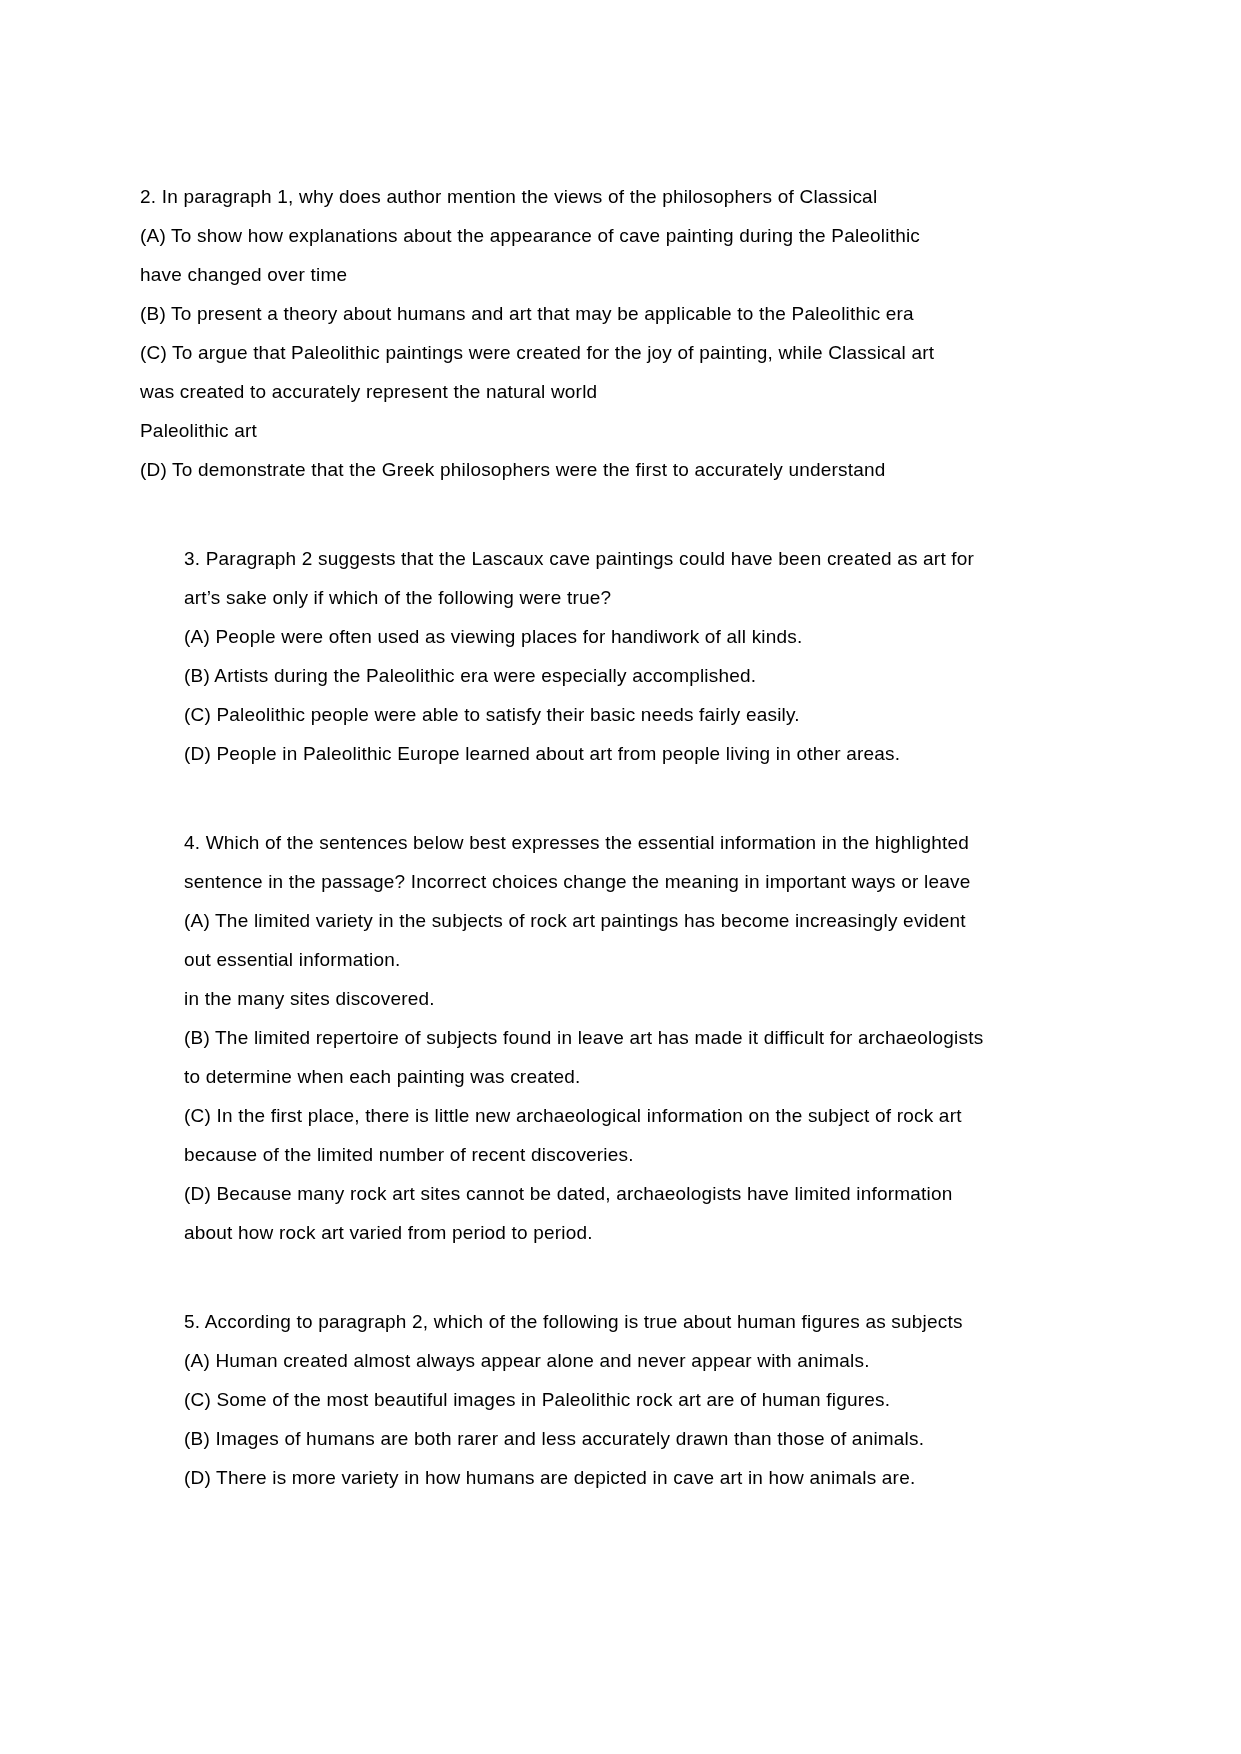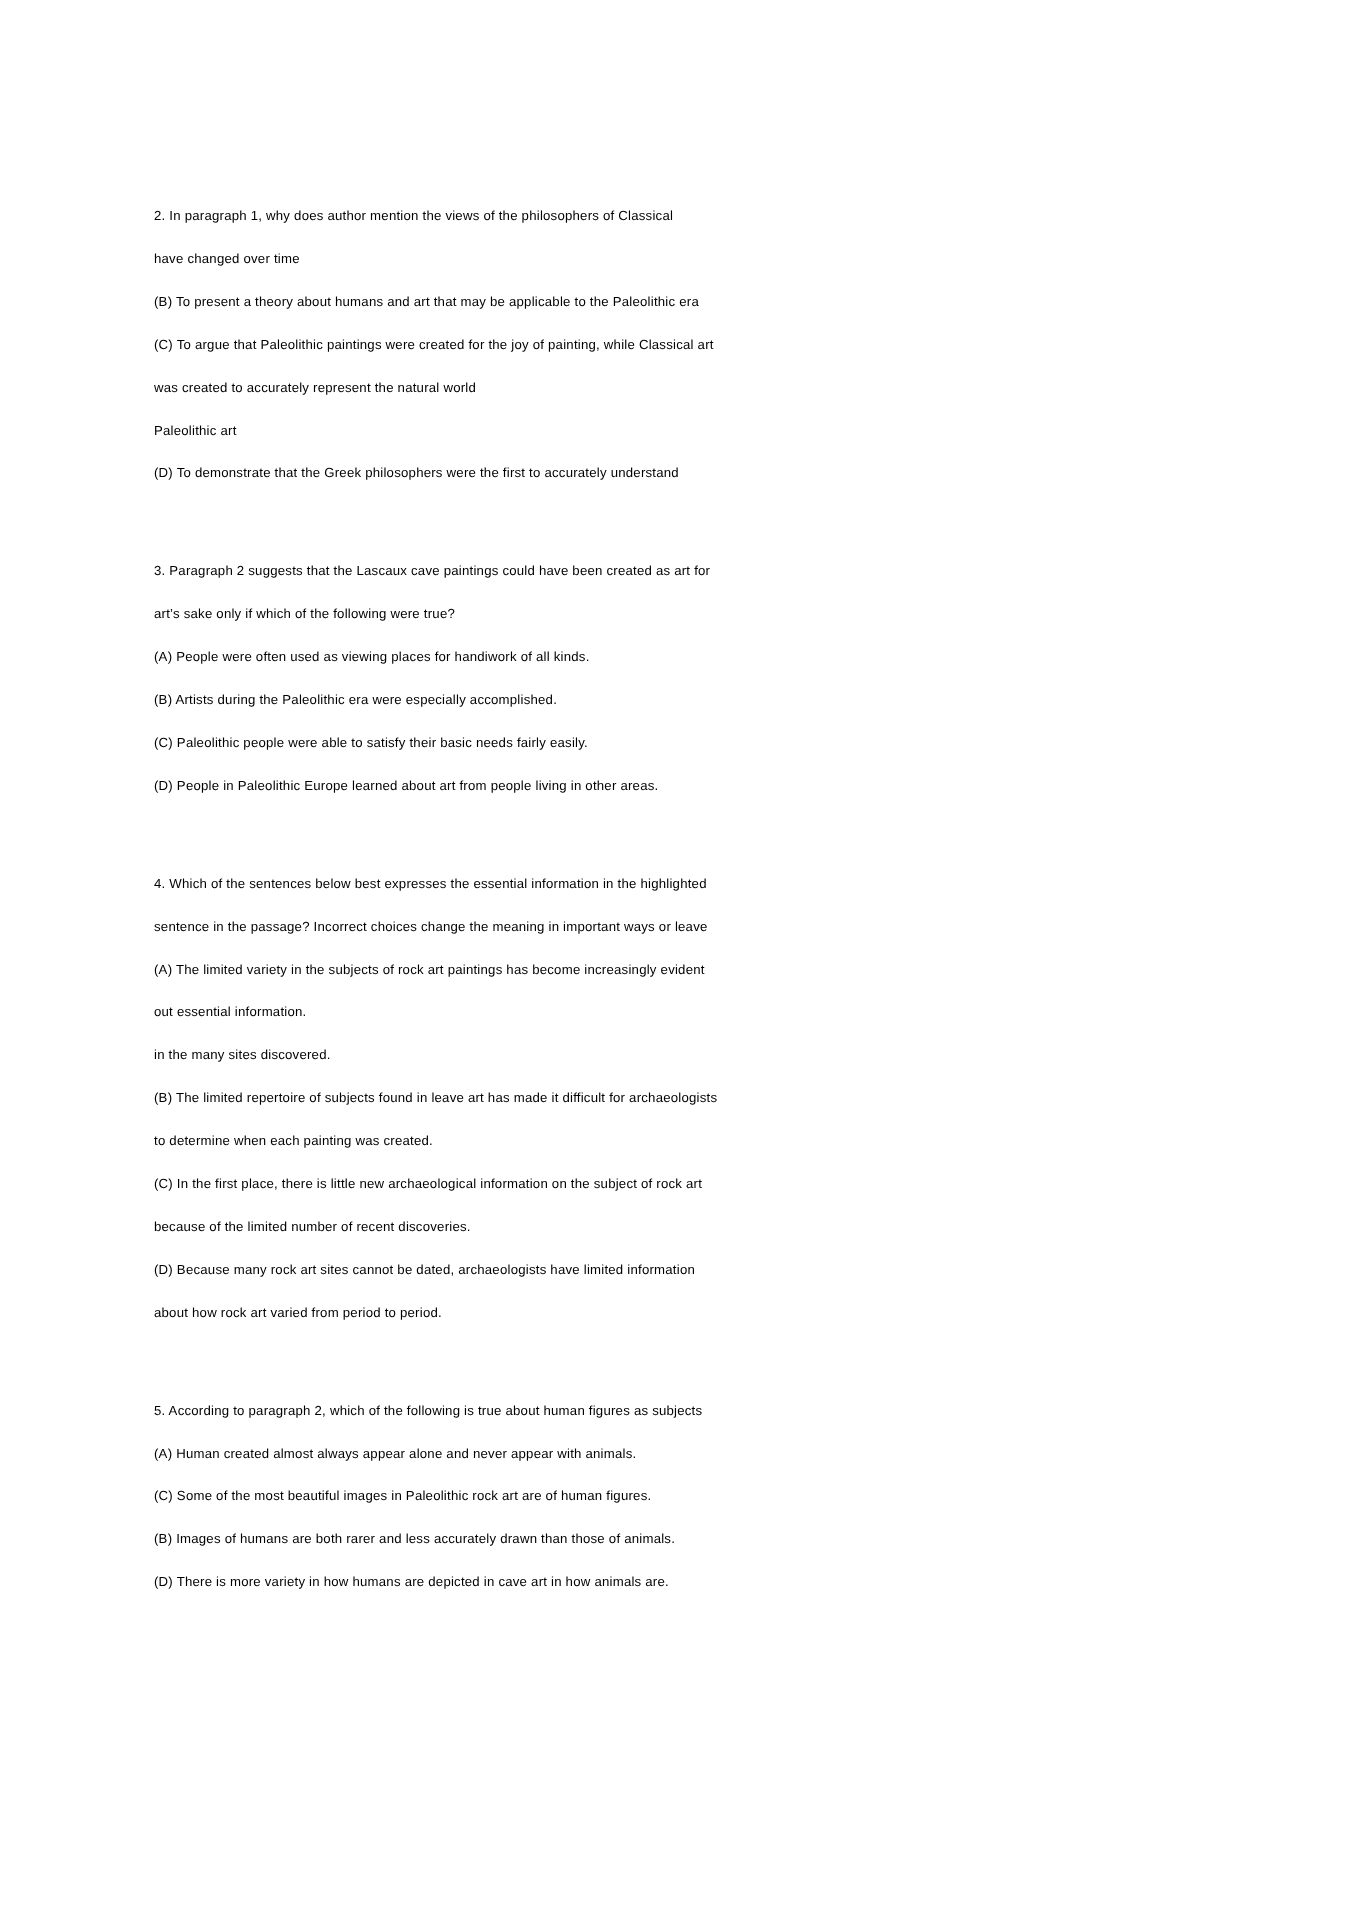--- a/index.html
+++ b/index.html
@@ -19,39 +19,41 @@
     left: 140px;
     top: 177px;
     width: 960px;
   }
   .question {
     margin: 0;
     padding: 0;
   }
   .question + .question {
     margin-top: 50px;
+    margin-left: 44px;
   }
   .line {
     font-family: "Liberation Sans", sans-serif;
-    font-size: 12px;
+    font-size: 19px;
     line-height: 39px;
     height: 39px;
     letter-spacing: 0.2px;
     color: #000000;
     white-space: nowrap;
   }
 </style>
 </head>
 <body>
 
 <div class="page">
   <div class="content">
 
     <div class="question">
       <div class="line">2. In paragraph 1, why does author mention the views of the philosophers of Classical</div>
+      <div class="line">(A) To show how explanations about the appearance of cave painting during the Paleolithic</div>
       <div class="line">have changed over time</div>
       <div class="line">(B) To present a theory about humans and art that may be applicable to the Paleolithic era</div>
       <div class="line">(C) To argue that Paleolithic paintings were created for the joy of painting, while Classical art</div>
       <div class="line">was created to accurately represent the natural world</div>
       <div class="line">Paleolithic art</div>
       <div class="line">(D) To demonstrate that the Greek philosophers were the first to accurately understand</div>
     </div>
 
     <div class="question">
       <div class="line">3. Paragraph 2 suggests that the Lascaux cave paintings could have been created as art for</div>

